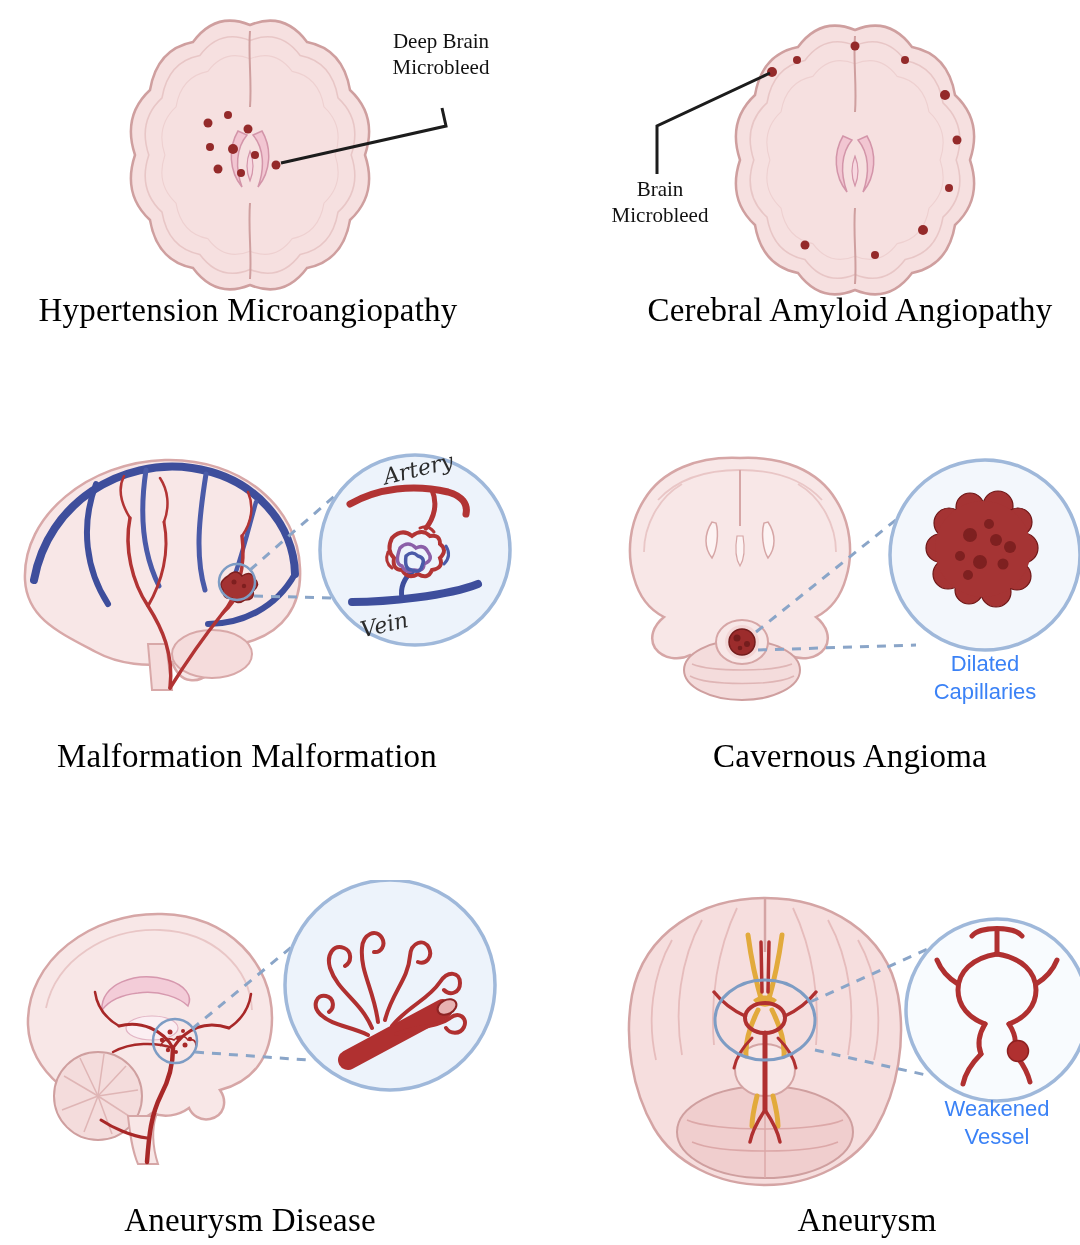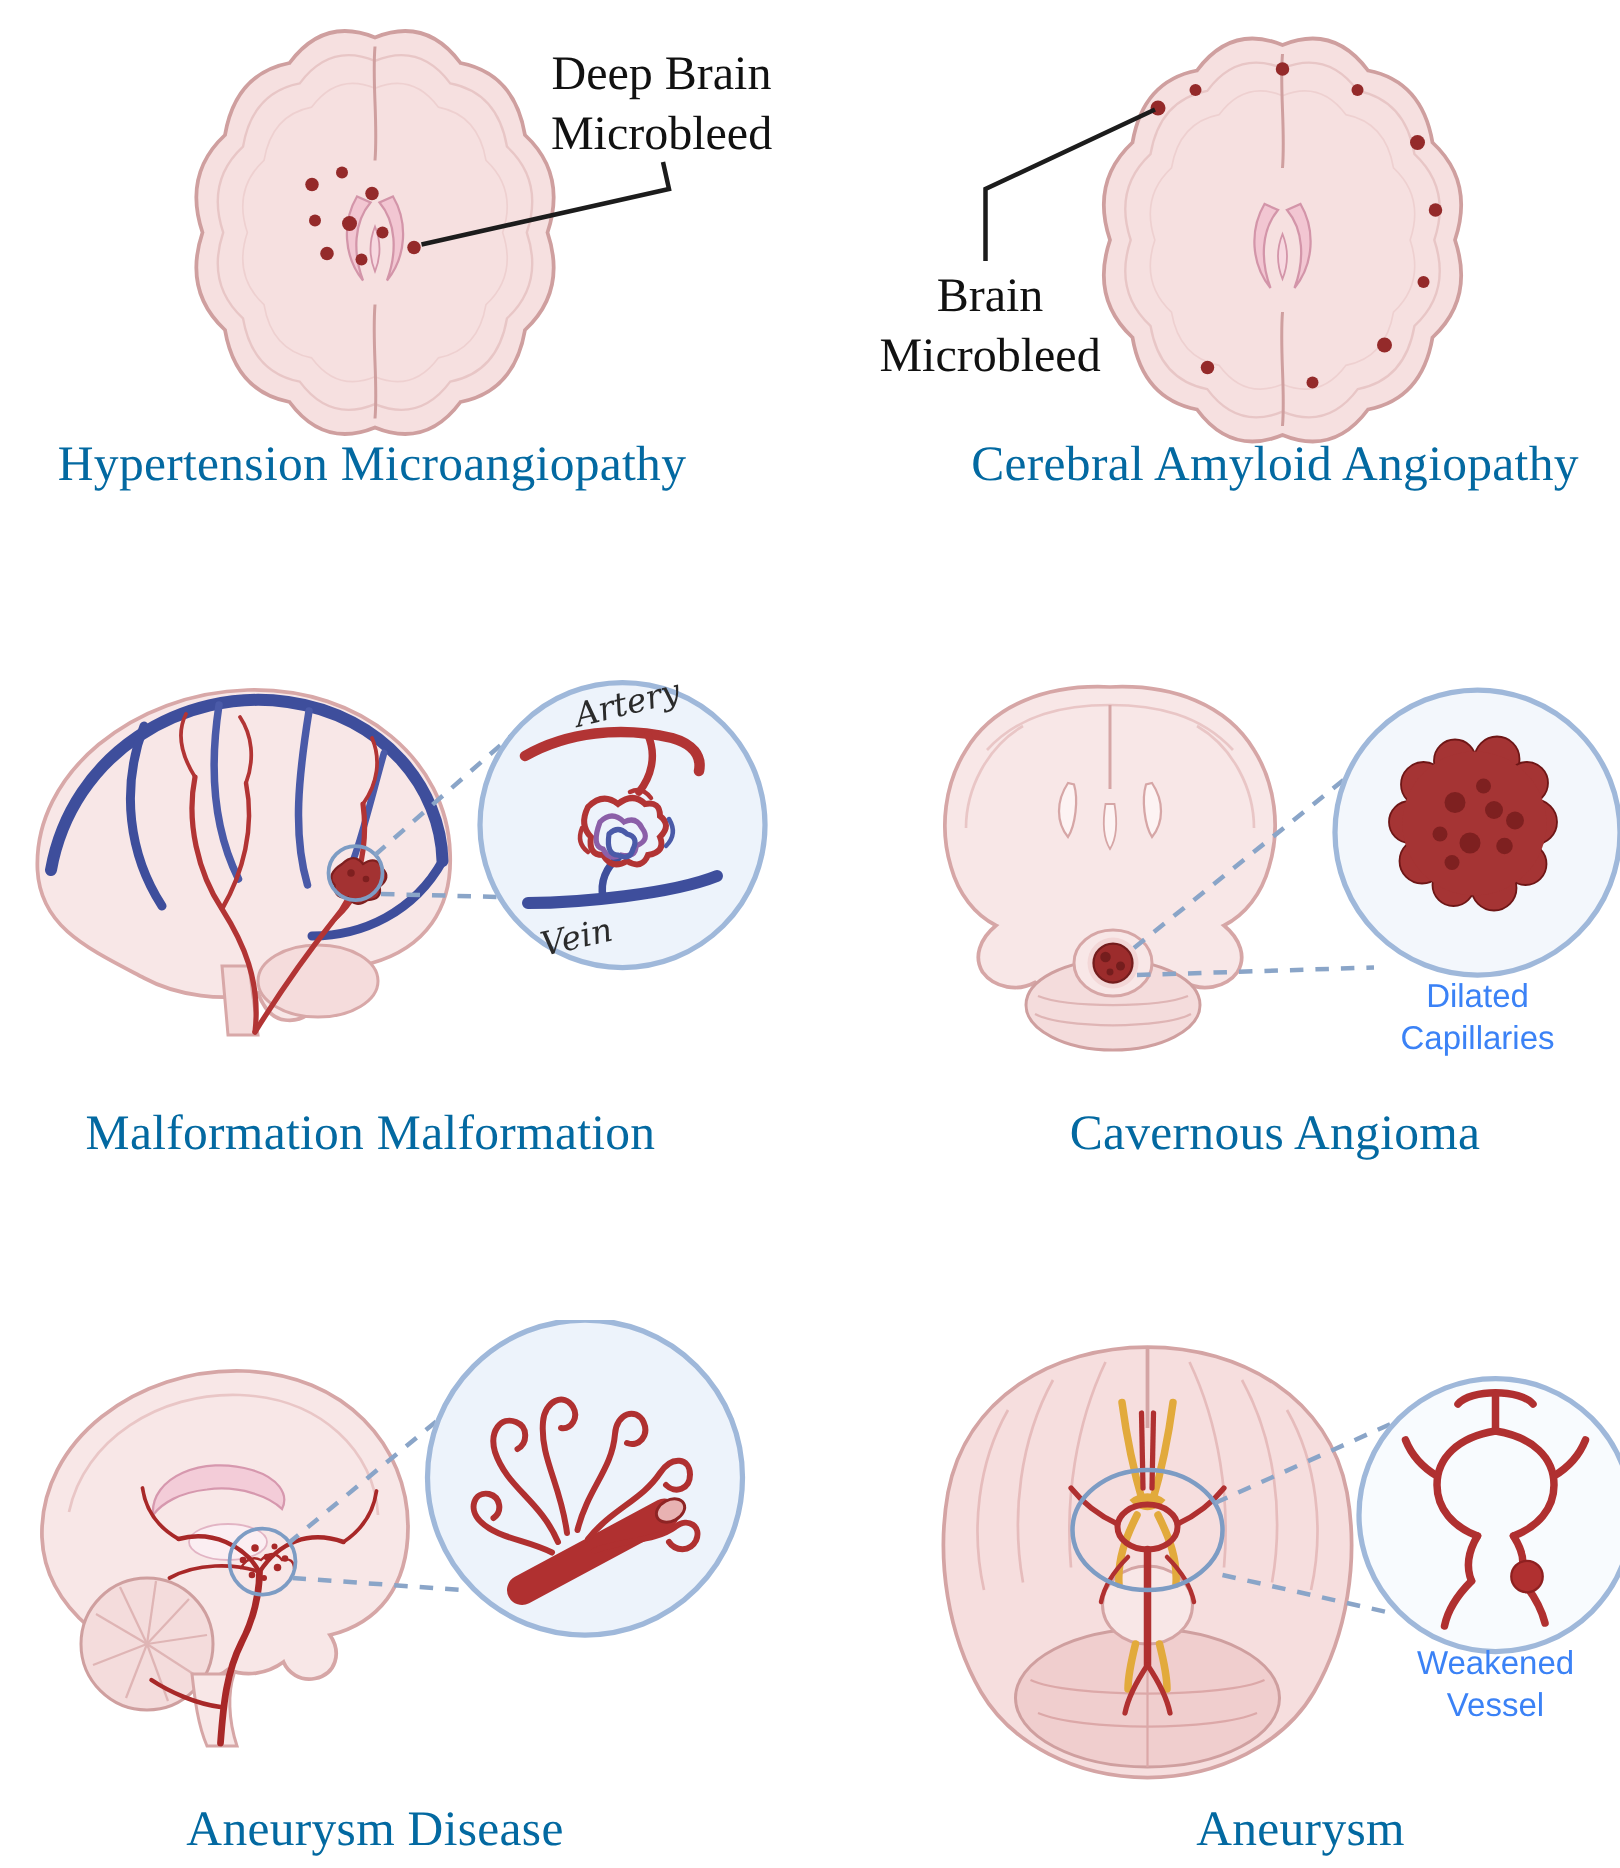--- a/index.html
+++ b/index.html
@@ -3,25 +3,25 @@
 <meta charset="utf-8">
 <style>
   * { box-sizing: border-box; margin: 0; padding: 0; }
   html, body { width: 1080px; height: 1245px; background: #ffffff; }
   body { position: relative; font-family: "Liberation Serif", serif; }
   .figure { position: absolute; inset: 0; width: 1080px; height: 1245px; }
   .panel { position: absolute; }
   .panel > svg { position: absolute; left: 0; top: 0; display: block; }
   .caption {
     position: absolute; text-align: center;
-    font-size: 33px; color: #0369a1; letter-spacing: 0.2px;
+    font-size: 33px; color: #000000; letter-spacing: 0.2px;
     font-family: "Liberation Serif", serif; white-space: nowrap;
   }
   .annot-serif {
-    position: absolute; text-align: center; font-size: 32px; line-height: 1.25;
+    position: absolute; text-align: center; font-size: 21px; line-height: 1.25;
     color: #111; white-space: pre-line; font-family: "Liberation Serif", serif;
   }
   .annot-sans {
     position: absolute; text-align: center; font-size: 22px; line-height: 1.28;
     color: #3b82f6; white-space: pre-line; font-family: "Liberation Sans", sans-serif;
   }
 </style>
 </head>
 <body>
 

